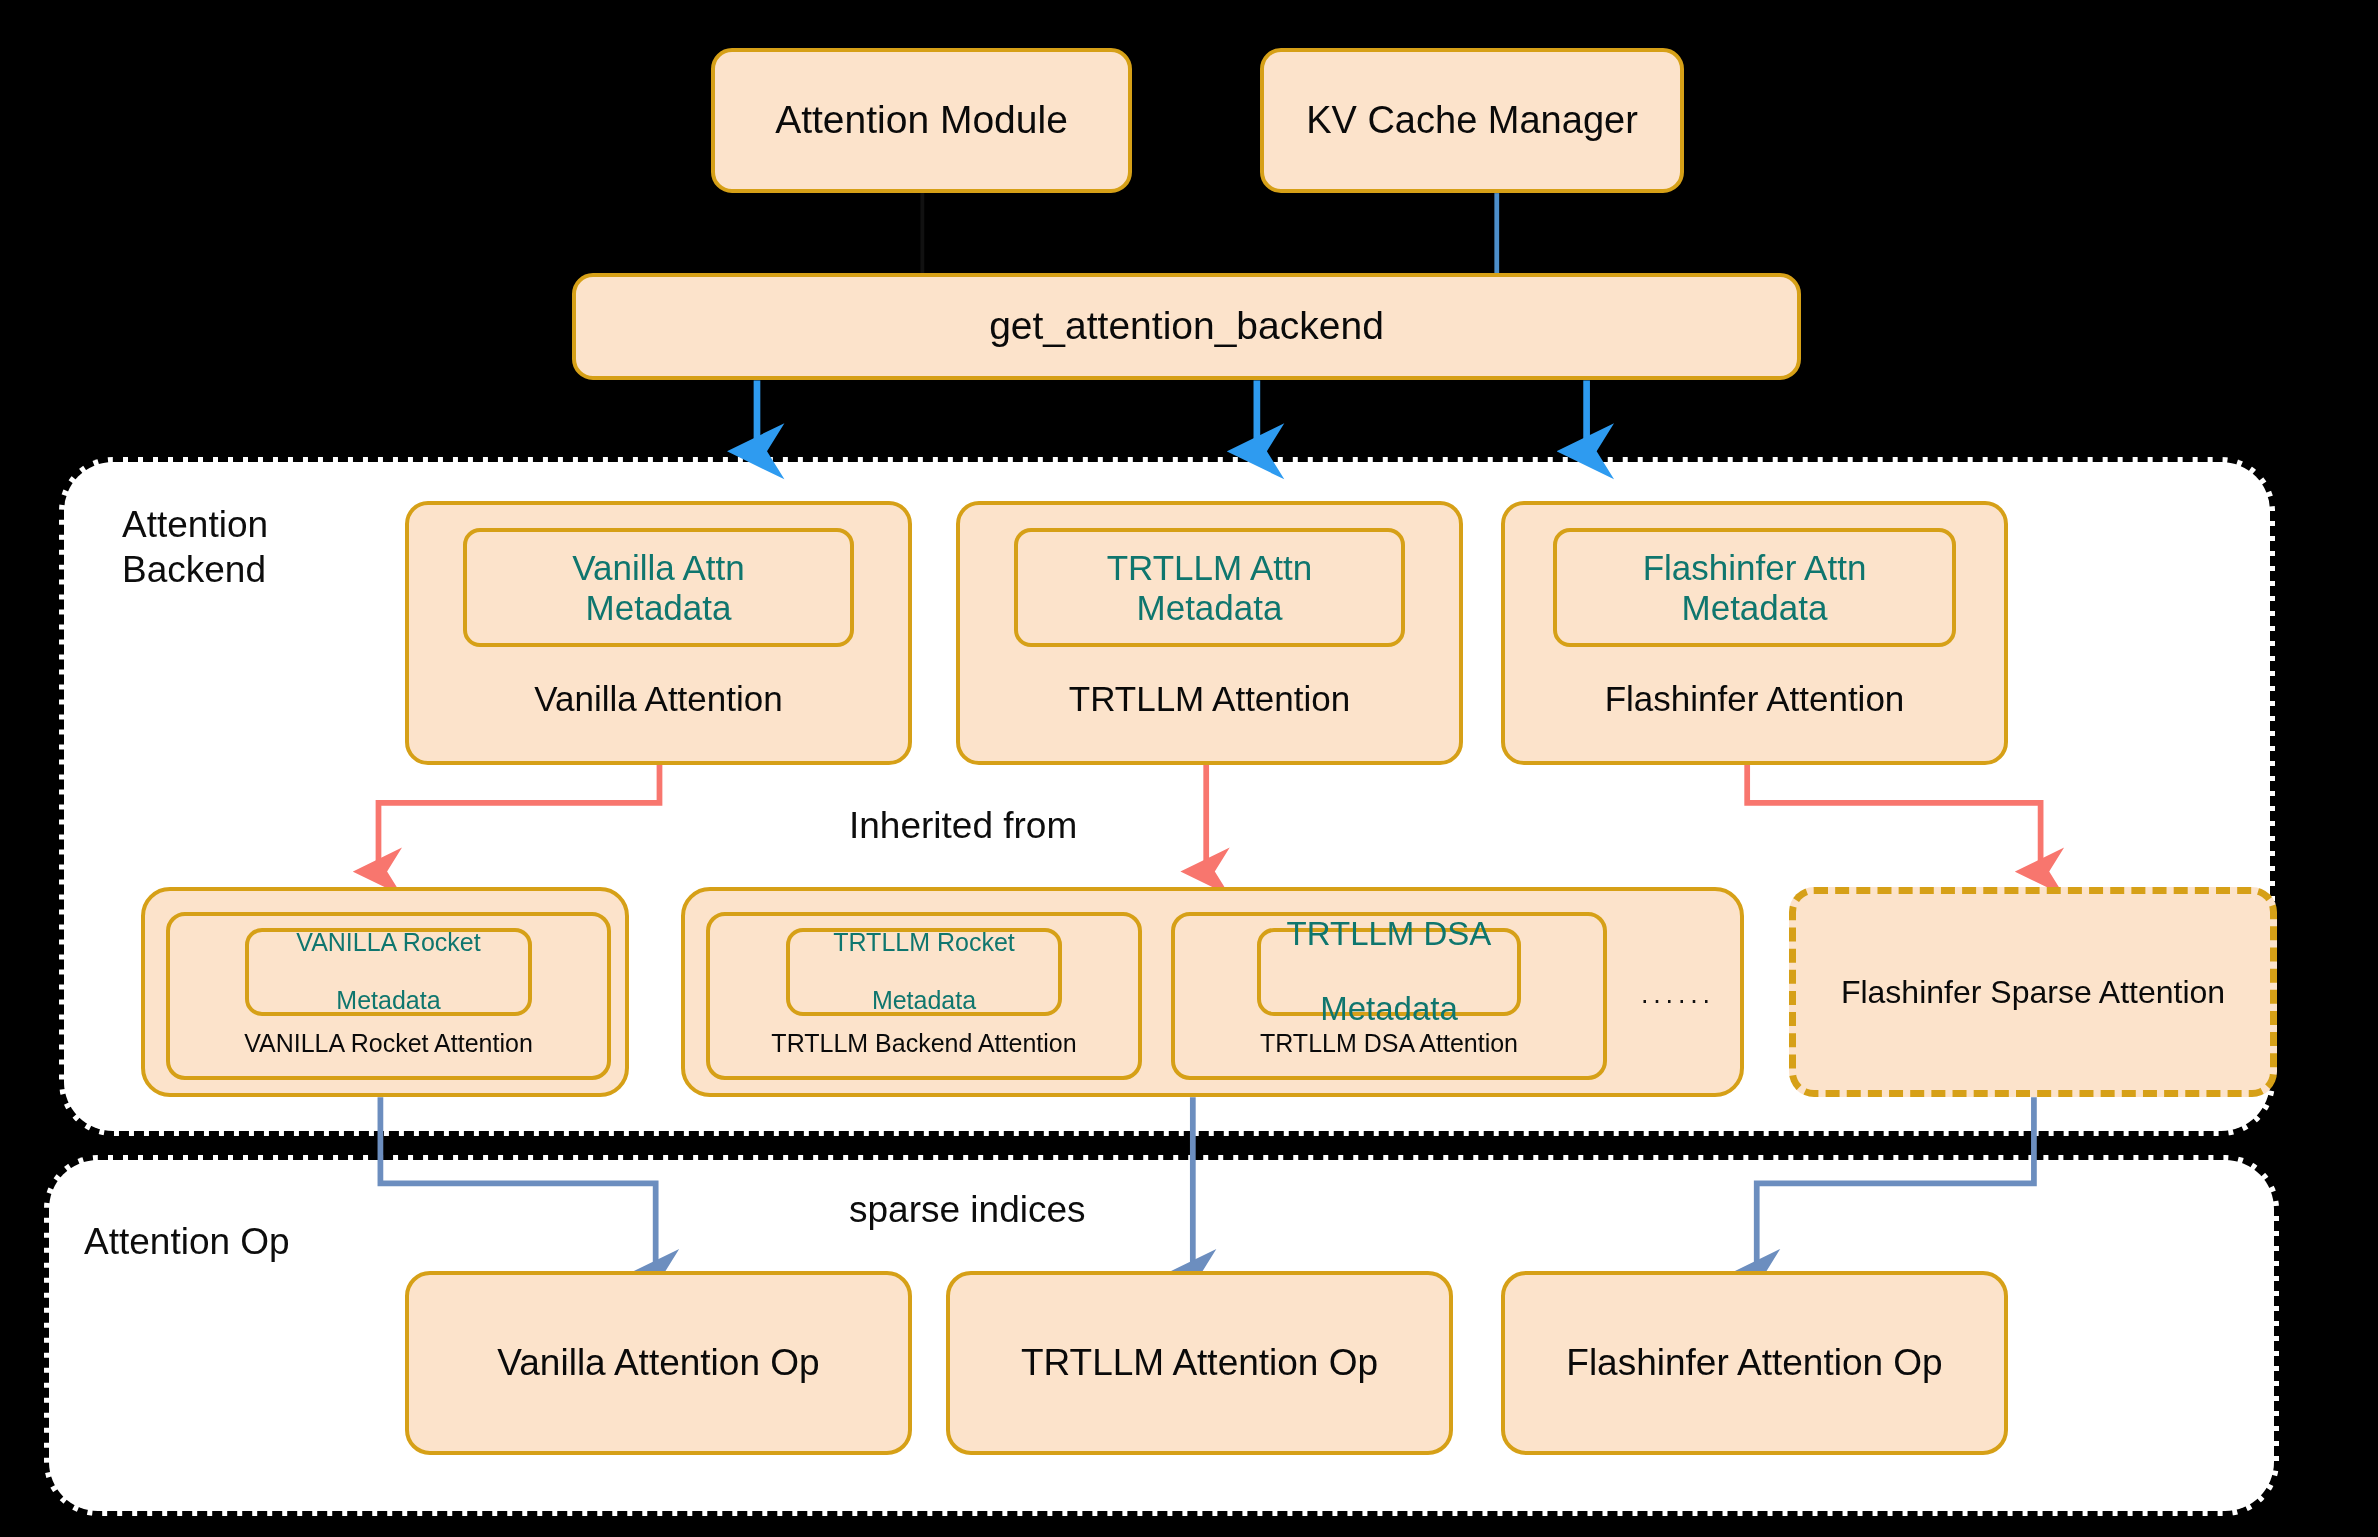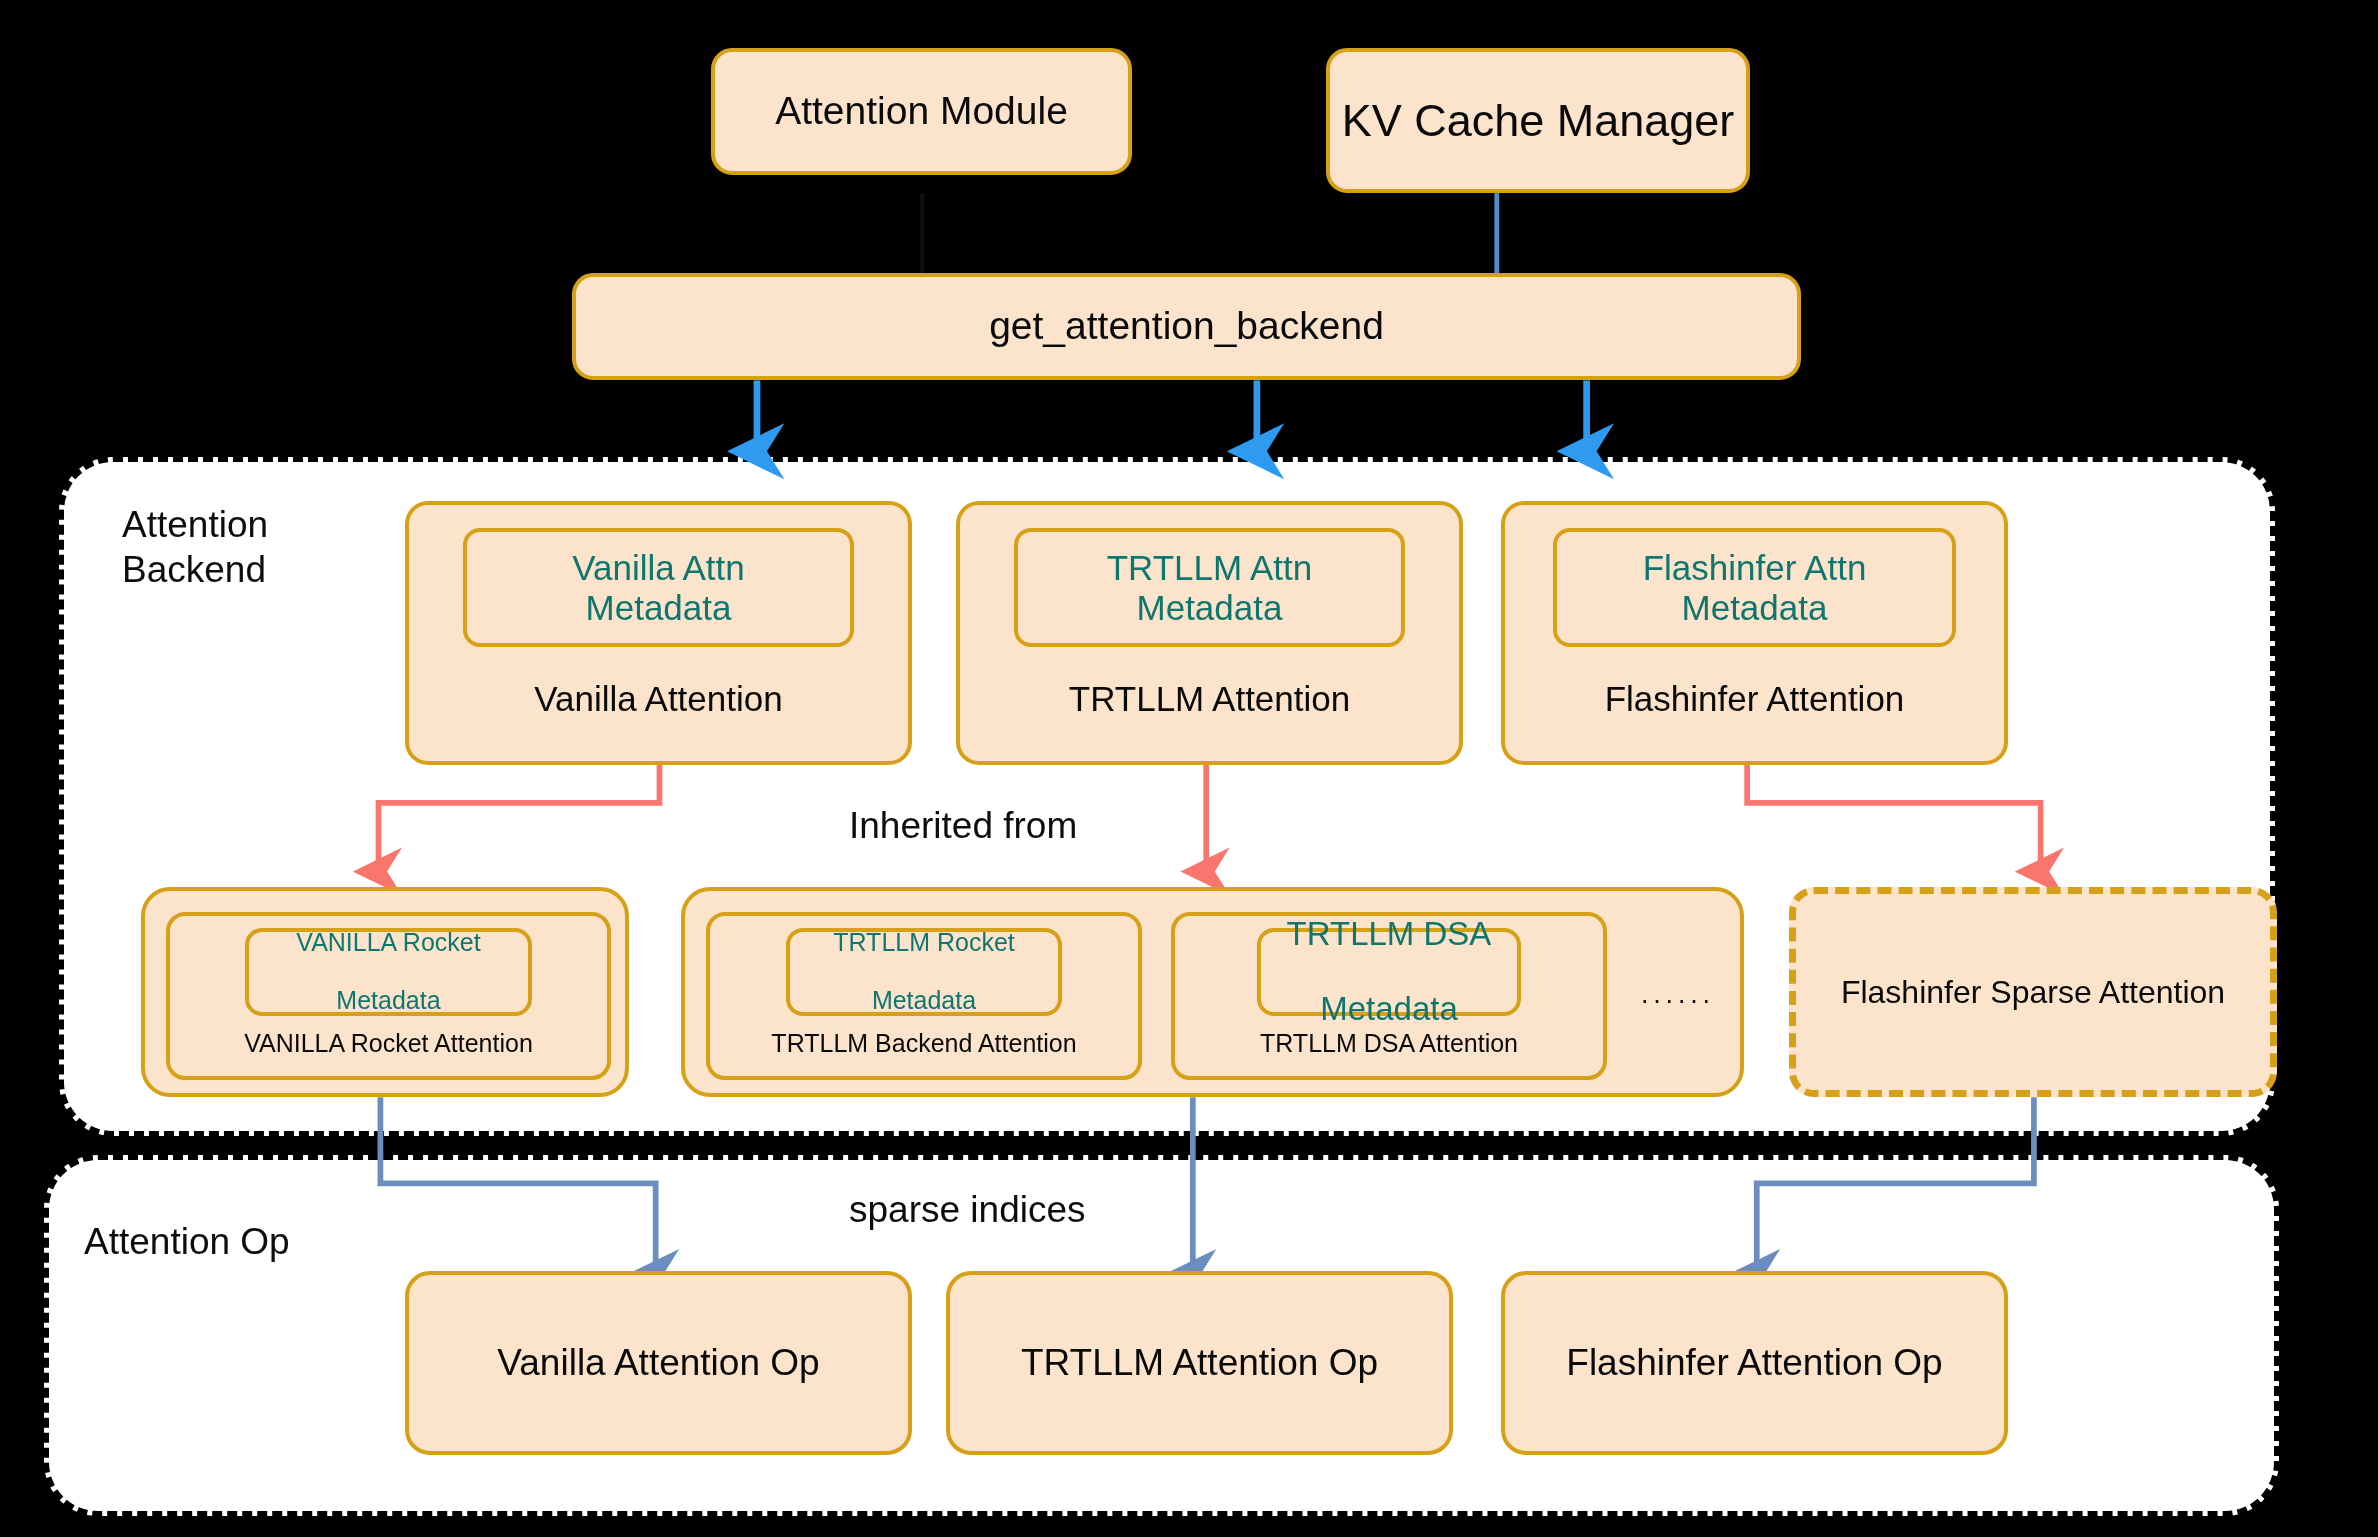--- a/index.html
+++ b/index.html
@@ -80,23 +80,23 @@
       <path d="M398,1148 L398,1238 L686,1238 L686,1330" stroke="#6C8EBF" stroke-width="6" fill="none" marker-end="url(#as)"></path>
     </g>
     <g>
       <path d="M1248,1148 L1248,1330" stroke="#6C8EBF" stroke-width="6" fill="none" marker-end="url(#as)"></path>
     </g>
     <g>
       <path d="M2128,1148 L2128,1238 L1838,1238 L1838,1330" stroke="#6C8EBF" stroke-width="6" fill="none" marker-end="url(#as)"></path>
     </g>
   </svg>
 
-  <div class="nbox" style="left:711px;top:48px;width:421px;height:127px;font-size:39px;">Attention Module</div>
+  <div class="nbox" style="left:711px;top:48px;width:421px;height:145px;font-size:39px;">Attention Module</div>
 
-  <div class="nbox" style="left:1326px;top:48px;width:424px;height:145px;font-size:45px;">KV Cache Manager</div>
+  <div class="nbox" style="left:1260px;top:48px;width:424px;height:145px;font-size:38px;">KV Cache Manager</div>
 
   <div class="nbox" style="left:572px;top:273px;width:1229px;height:107px;font-size:39px;">get_attention_backend</div>
 
   <div class="plain" style="left: 122px; top: 502px; font-size: 37px; white-space: pre;">Attention
 Backend</div>
   <div class="plain" style="left:84px;top:1219px;font-size:37px;">Attention Op</div>
 
   <div class="stack" style="left:405px;top:501px;width:507px;height:264px;">
     <div class="inner" style="left:54px;top:23px;right:54px;height:119px;font-size:35px;white-space:pre;">Vanilla Attn
 Metadata</div>

